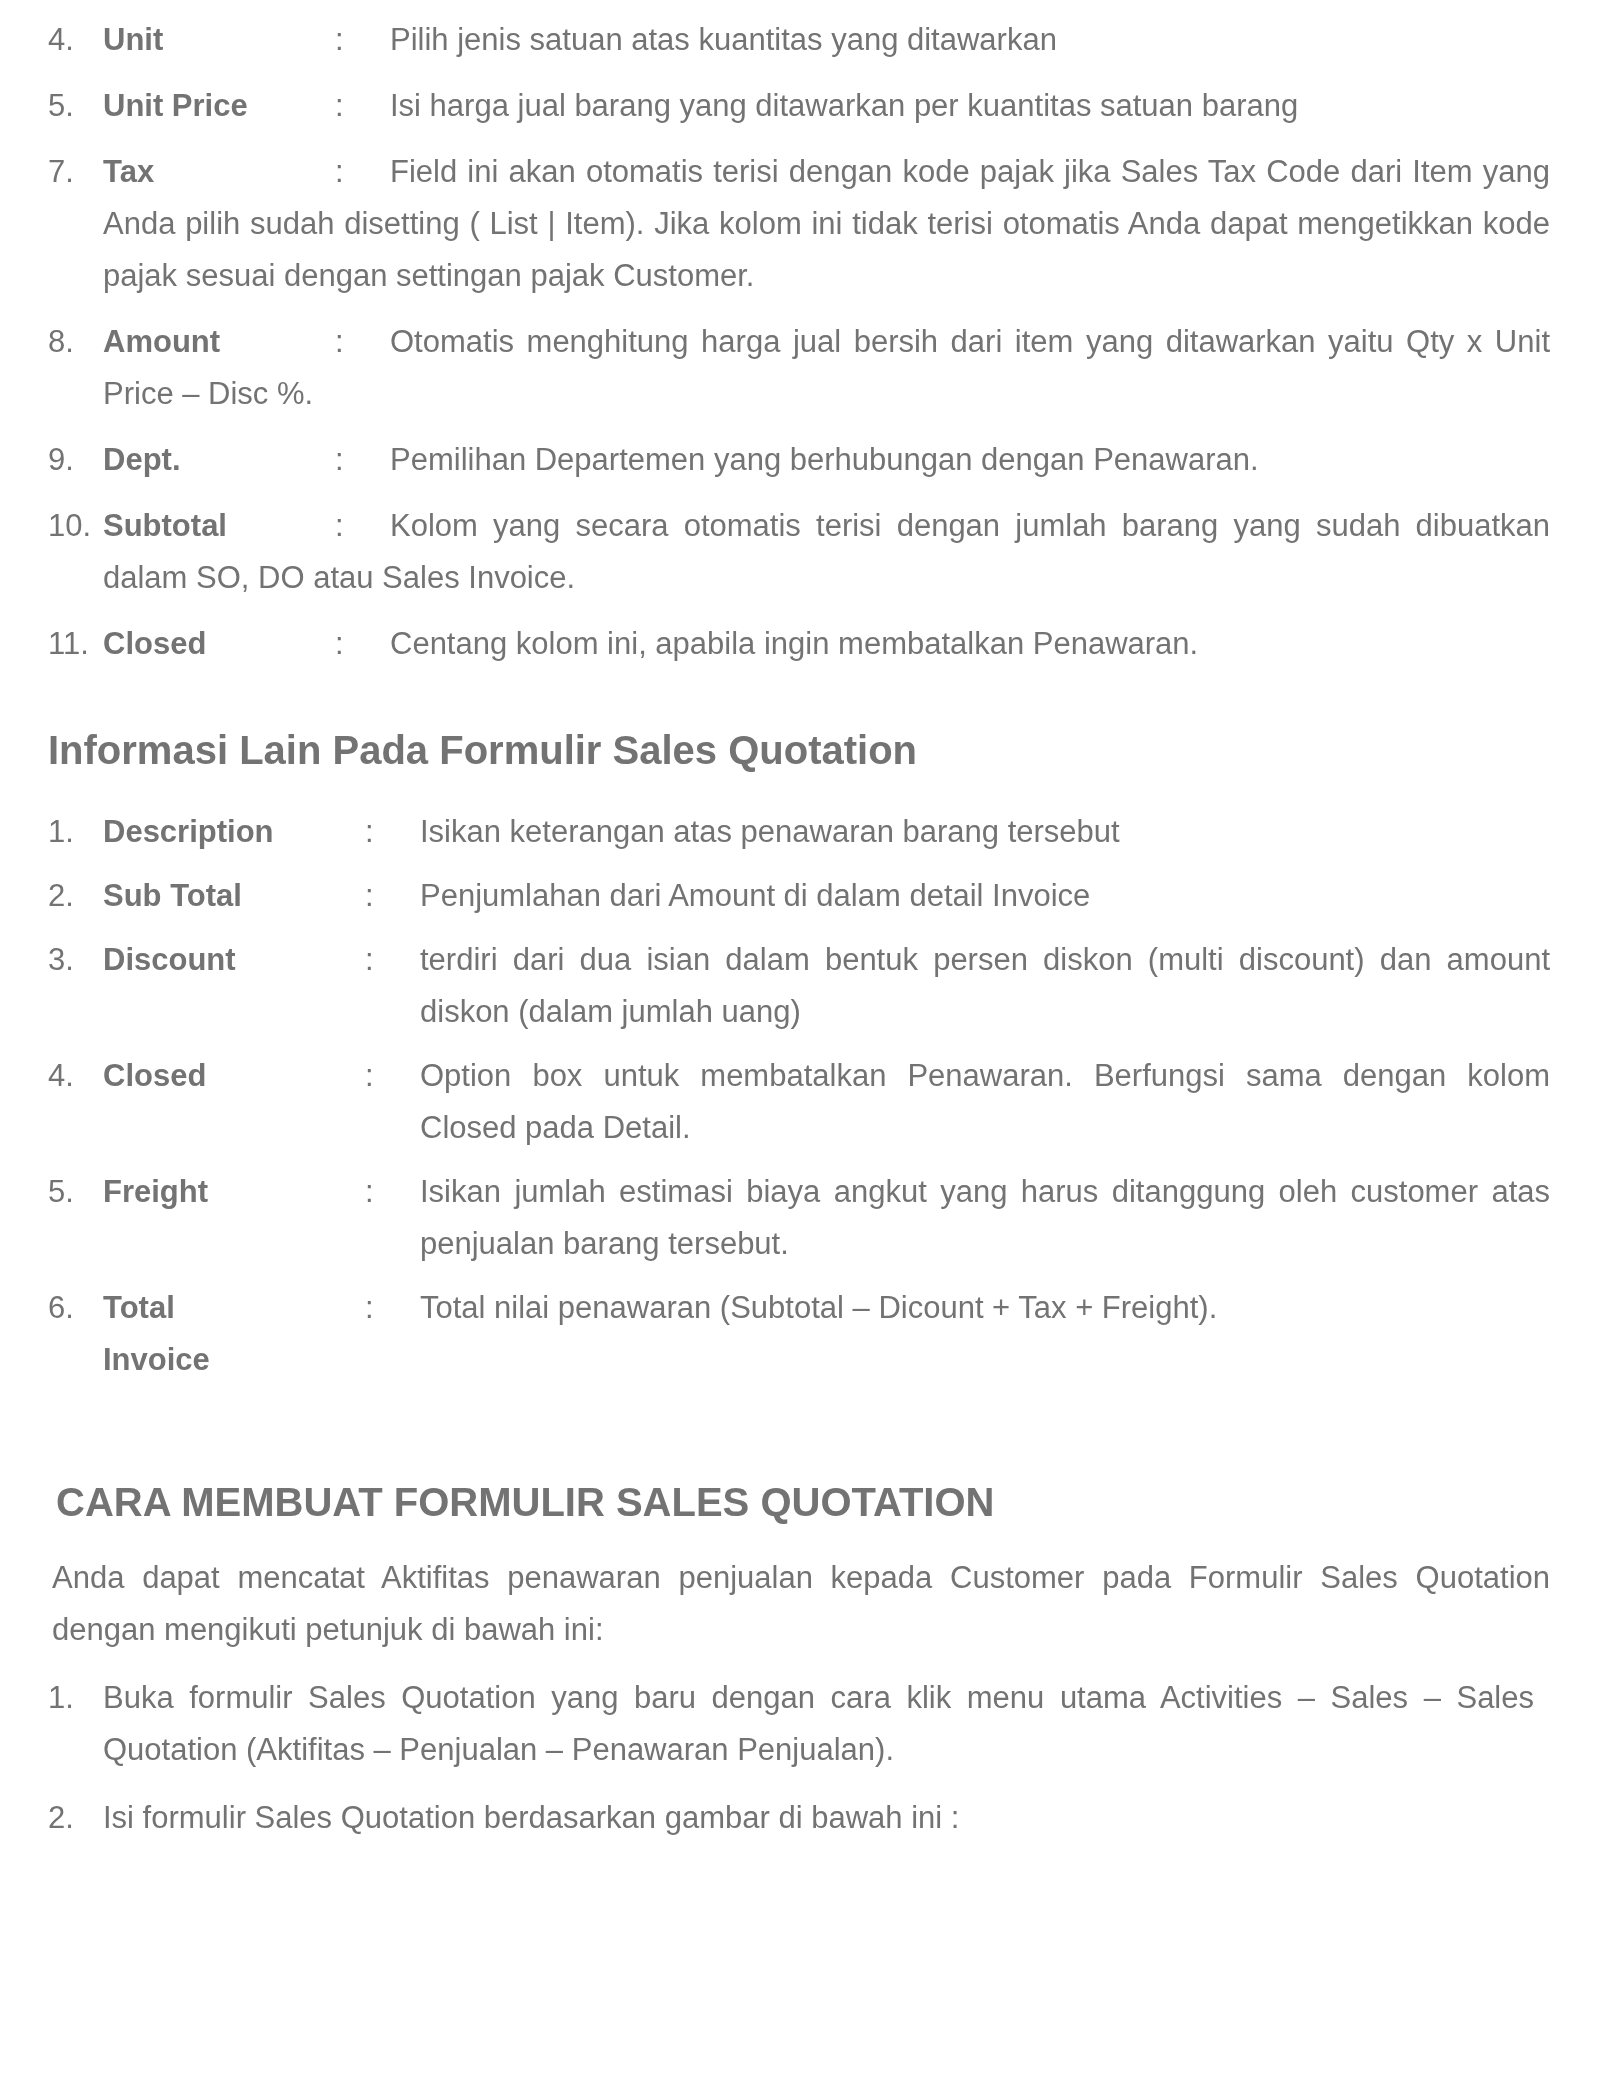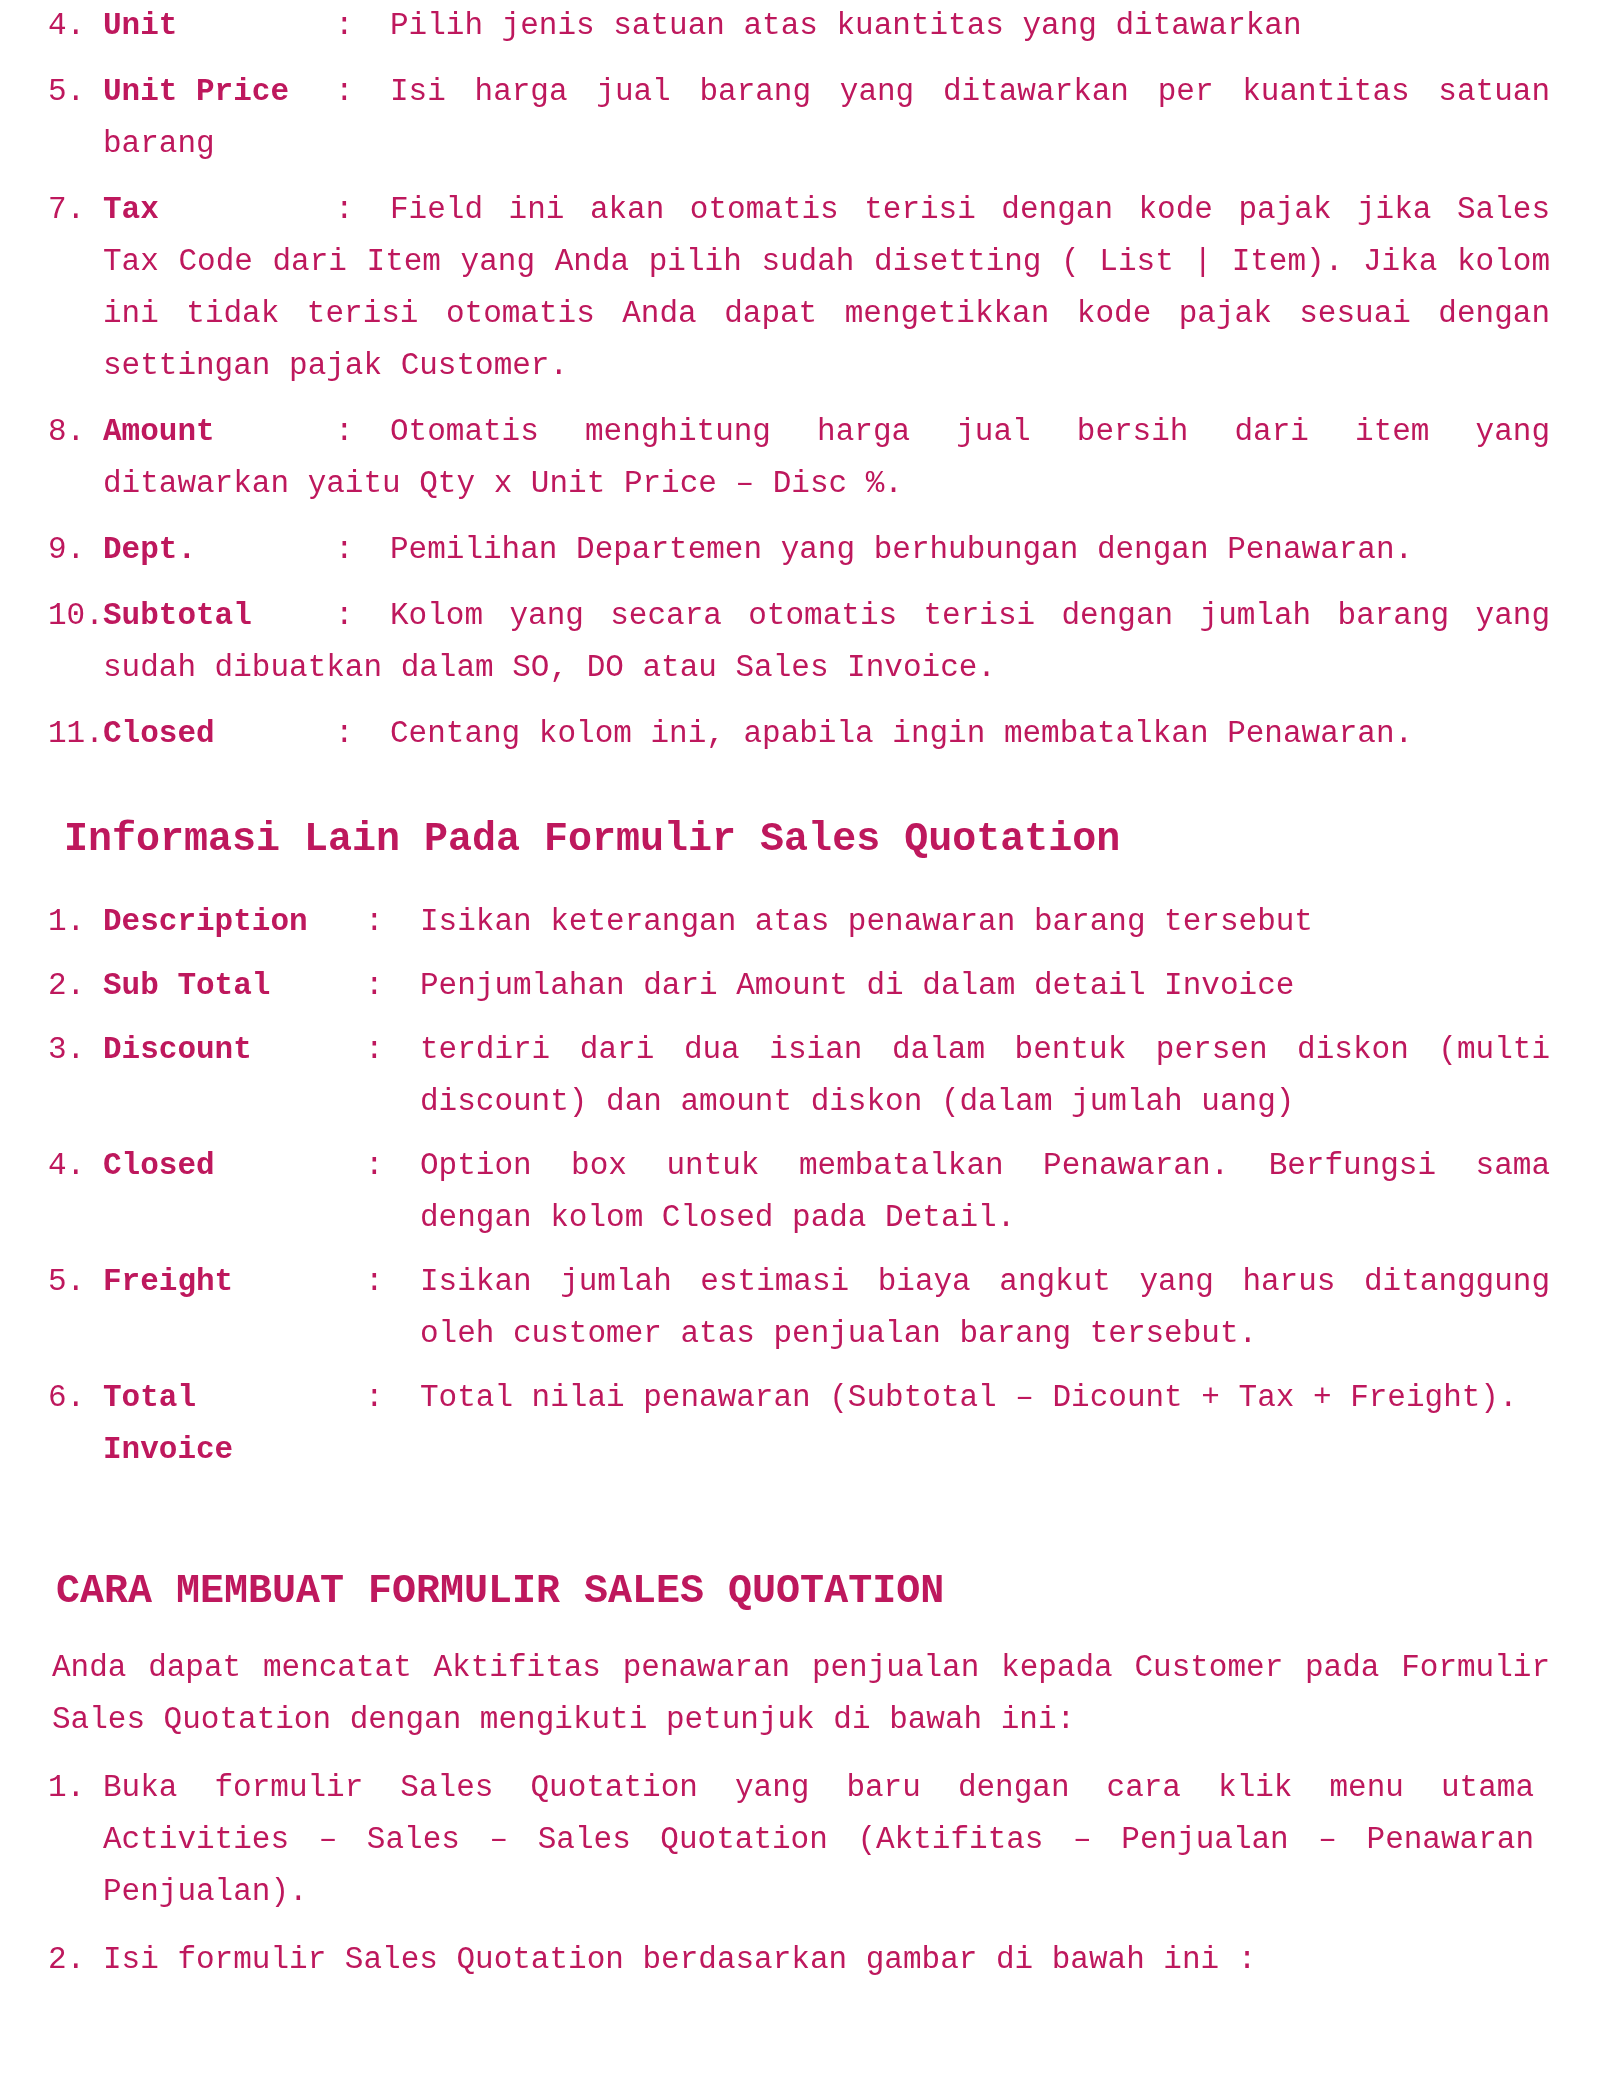--- a/index.html
+++ b/index.html
@@ -4,24 +4,24 @@
 <style>
   html, body {
     margin: 0;
     padding: 0;
     background: #ffffff;
   }
   .page {
     width: 1600px;
     min-height: 2084px;
     box-sizing: border-box;
-    padding: 0 50px 20px 48px;
+    padding: 14px 50px 20px 48px;
     background: #ffffff;
-    color: #be185d;
-    font-family: Liberation Mono, monospace;
+    color: #737373;
+    font-family: Liberation Sans, sans-serif;
     font-size: 31px;
     line-height: 52px;
     display: flow-root;
   }
 
   
   .def-item {
     padding-left: 55px;
     text-indent: -55px;
     text-align: justify;
@@ -56,21 +56,21 @@
   }
   .grid-item .desc {
     text-align: justify;
   }
 
   
   .section-heading {
     font-size: 40px;
     line-height: 48px;
     font-weight: bold;
-    margin: 56px 0 32px 16px;
+    margin: 56px 0 32px 0;
   }
   .section-heading.caps {
     margin: 92px 0 26px 8px;
   }
 
   
   .intro {
     margin: 0 0 16px 4px;
     text-align: justify;
   }

